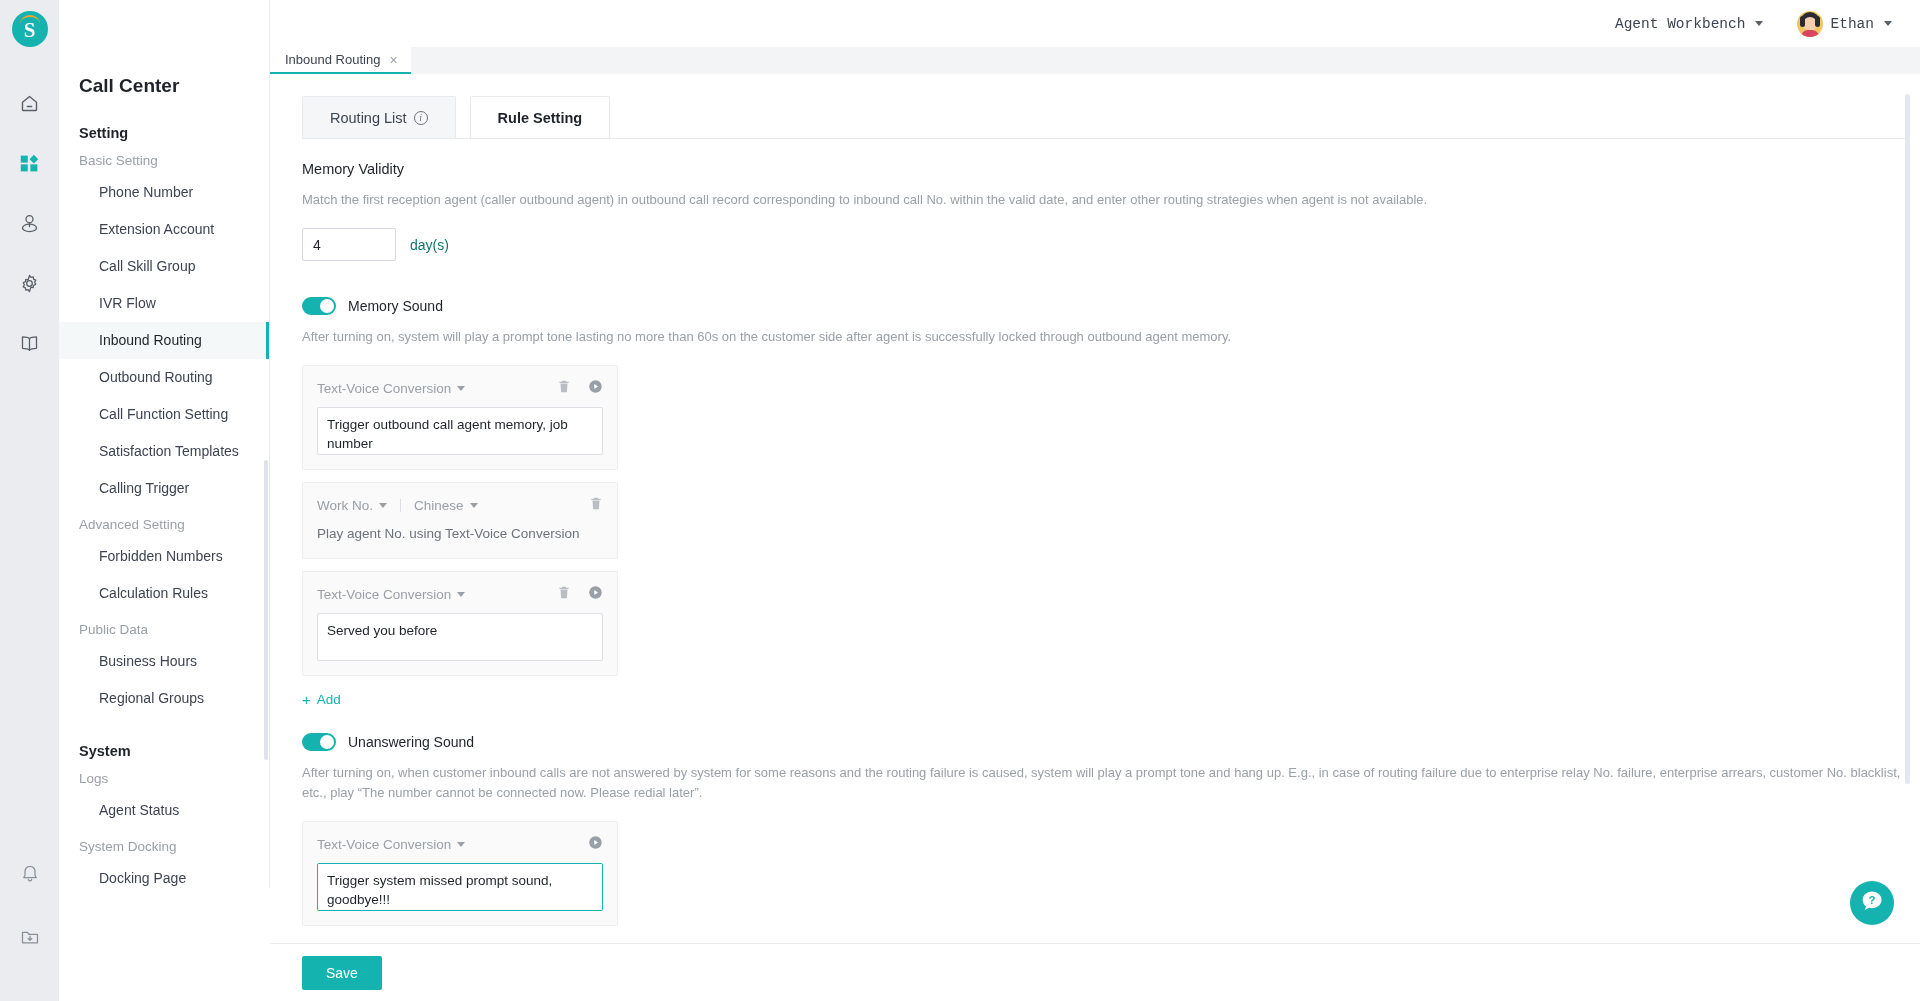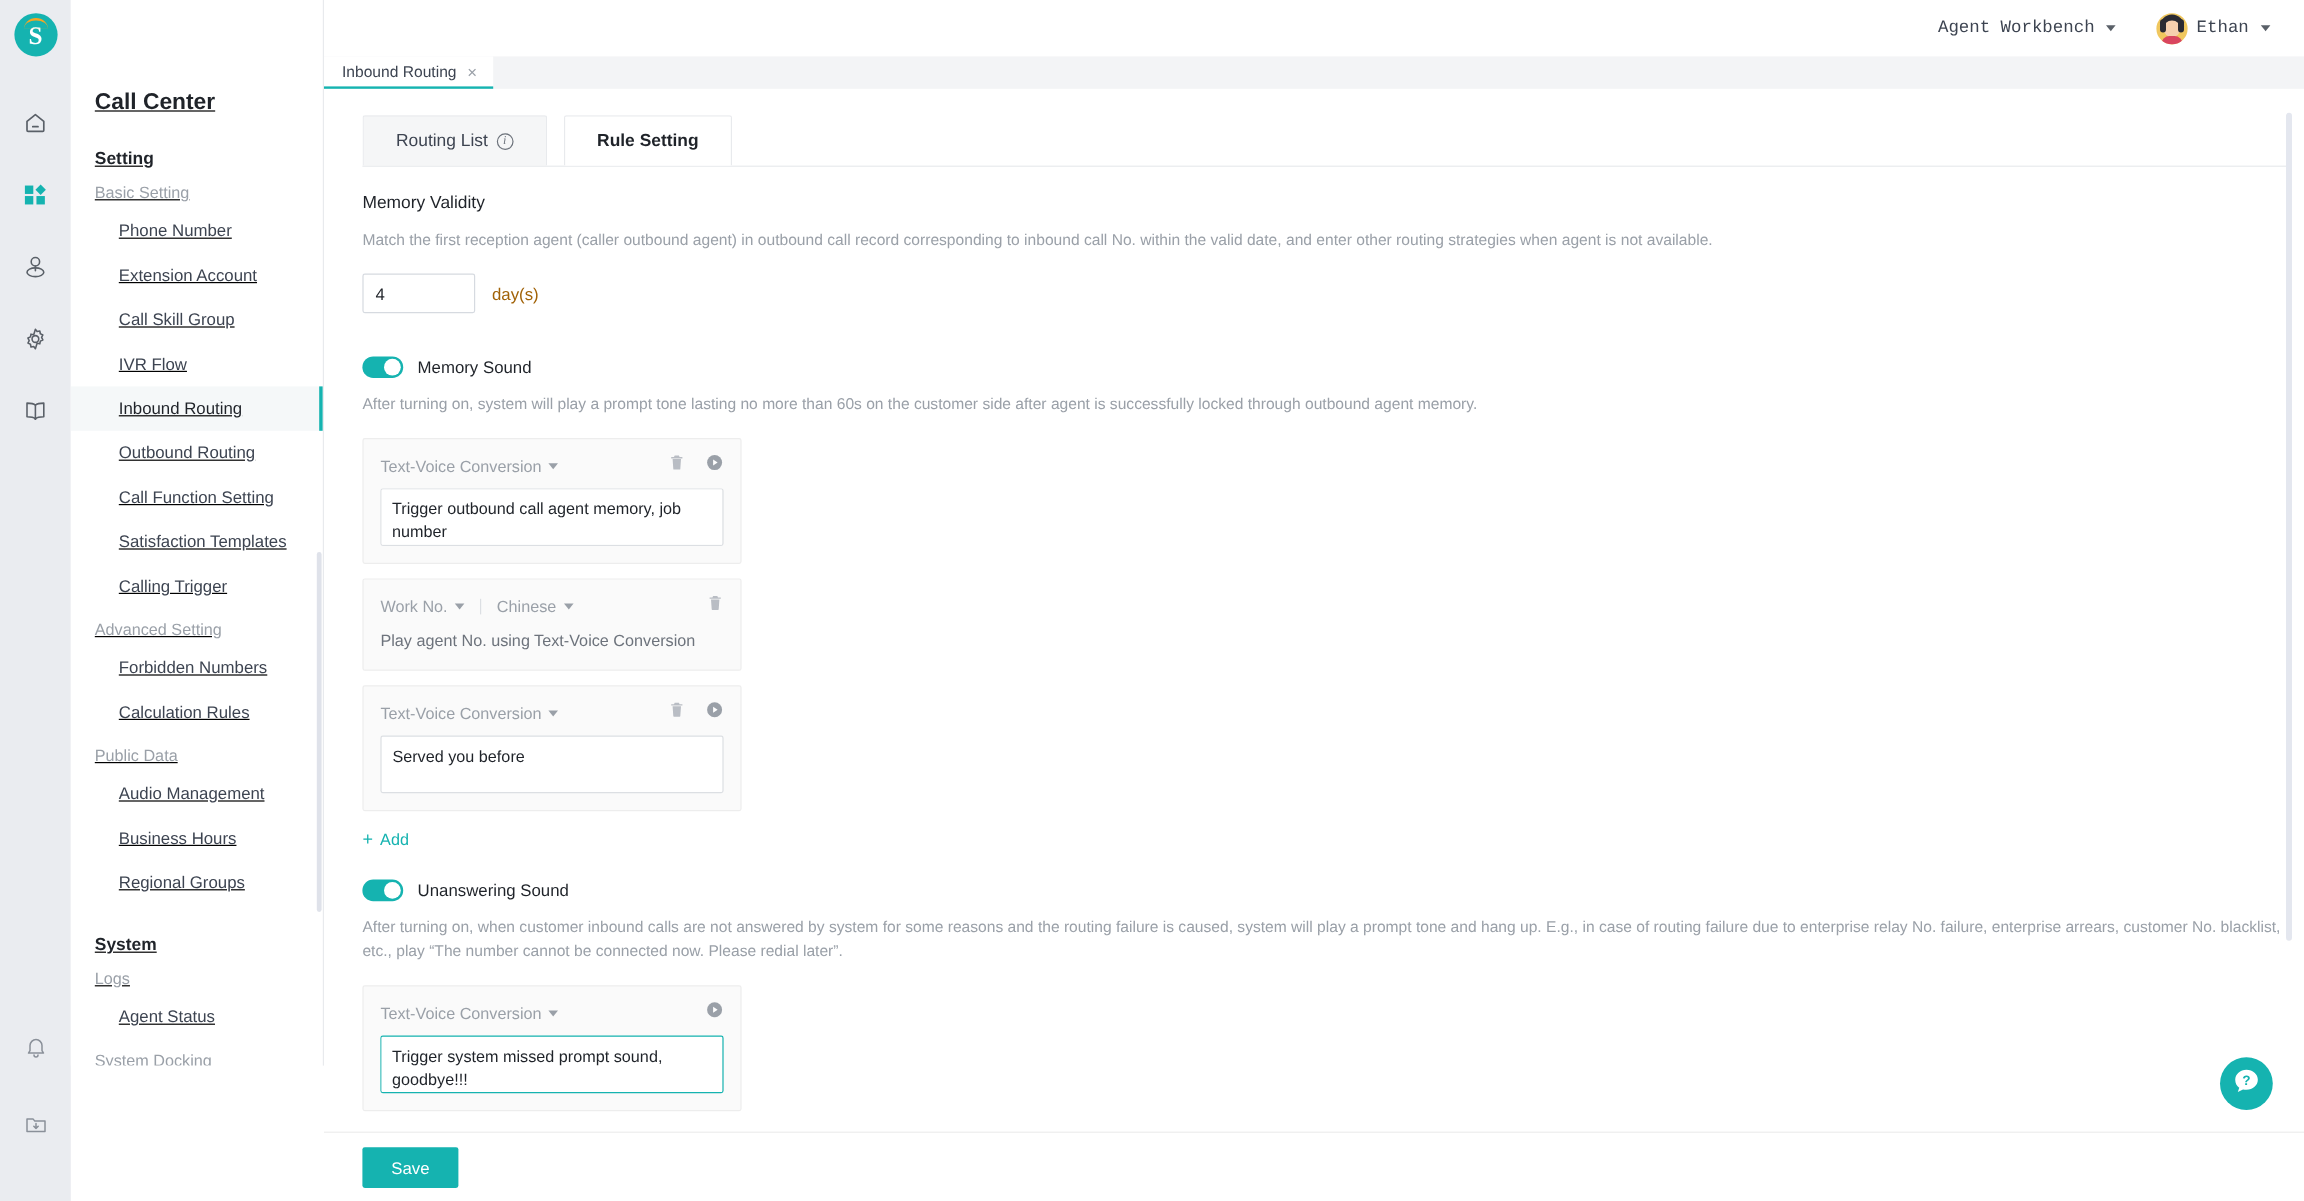--- a/index.html
+++ b/index.html
@@ -46,21 +46,20 @@
   .rail-bottom { position: absolute; bottom: 30px; left: 0; width: 59px; }
   .rail-bottom .rail-item { height: 64px; }
 
   
   .nav {
     width: 211px; flex: 0 0 211px; height: 888px;
     background: #ffffff;
     border-right: 1px solid #e8eaed;
     position: relative;
     overflow: hidden;
-    text-decoration: underline;
   }
   .nav-inner { padding-top: 75px; }
   .nav-title {
     font-size: 19px; font-weight: bold; color: #1f2329;
     padding: 0 0 0 20px; margin-bottom: 28px;
   }
   .nav-group-title {
     font-size: 14.5px; font-weight: bold; color: #1f2329;
     padding: 0 0 0 20px; margin: 0 0 12px 0;
   }
@@ -196,21 +195,21 @@
   .sec-desc {
     font-size: 13px; color: #9aa0a8; line-height: 20px;
     max-width: 1600px; margin-bottom: 18px;
   }
   .num-row { display: flex; align-items: center; gap: 14px; margin-bottom: 36px; }
   .num-input {
     width: 94px; height: 33px; border: 1px solid #d6dae0; border-radius: 2px;
     padding: 0 10px; font-size: 14px; color: #1f2329;
     font-family: "Liberation Sans", sans-serif; outline: none; background: #fff;
   }
-  .unit { font-size: 14px; color: #a16207; }
+  .unit { font-size: 14px; color: #0f766e; }
 
   
   .toggle-row { display: flex; align-items: center; gap: 12px; margin-bottom: 12px; }
   .toggle {
     width: 34px; height: 18px; border-radius: 10px;
     background: #15b3b0; position: relative; cursor: pointer; flex: 0 0 34px;
   }
   .toggle .knob {
     position: absolute; right: 2px; top: 2px;
     width: 14px; height: 14px; border-radius: 50%; background: #fff;
@@ -377,21 +376,20 @@
       <div class="nav-link">Outbound Routing</div>
       <div class="nav-link">Call Function Setting</div>
       <div class="nav-link">Satisfaction Templates</div>
       <div class="nav-link">Calling Trigger</div>
 
       <div class="nav-sub">Advanced Setting</div>
       <div class="nav-link">Forbidden Numbers</div>
       <div class="nav-link">Calculation Rules</div>
 
       <div class="nav-sub">Public Data</div>
-      <div class="nav-link">Audio Management</div>
       <div class="nav-link">Business Hours</div>
       <div class="nav-link">Regional Groups</div>
 
       <div class="nav-spacer"></div>
 
       <div class="nav-group-title">System</div>
       <div class="nav-sub">Logs</div>
       <div class="nav-link">Agent Status</div>
       <div class="nav-sub">System Docking</div>
       <div class="nav-link">Docking Page</div>

